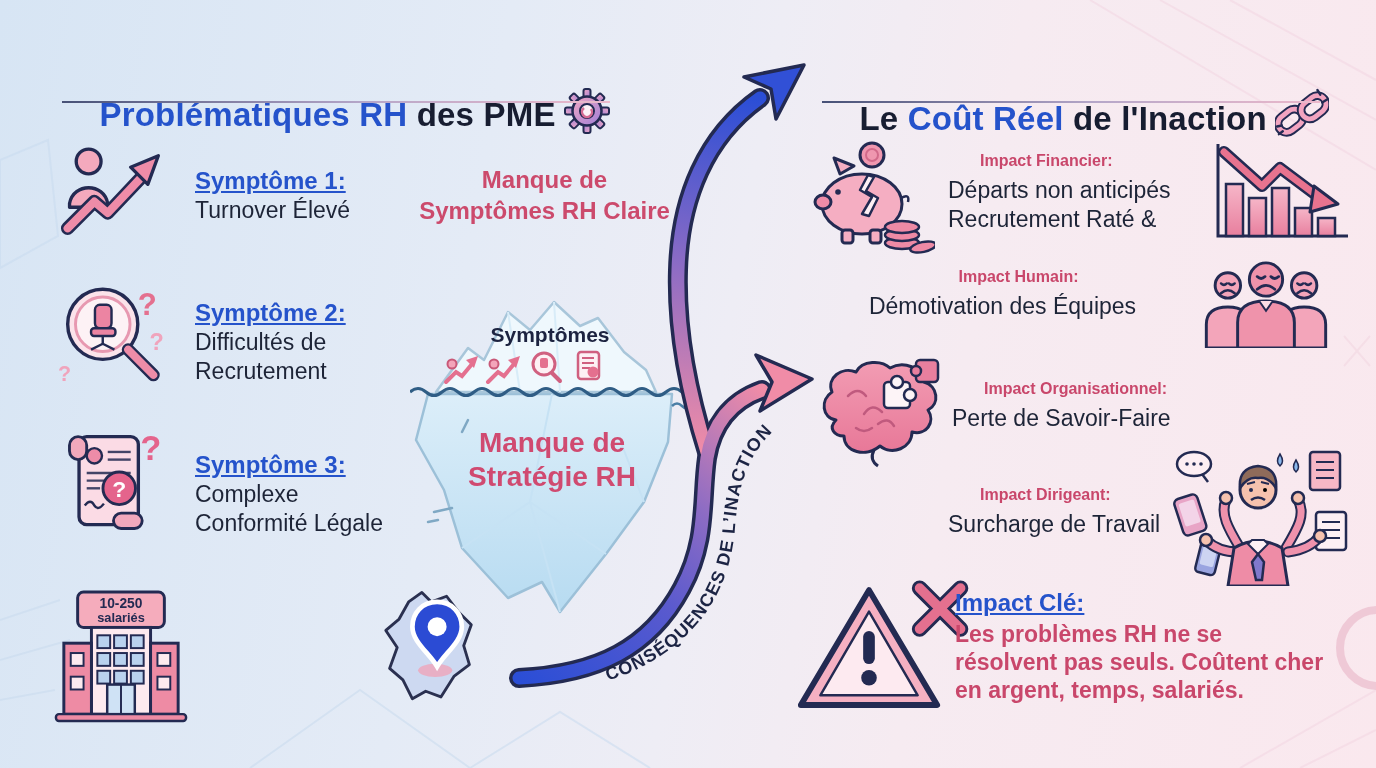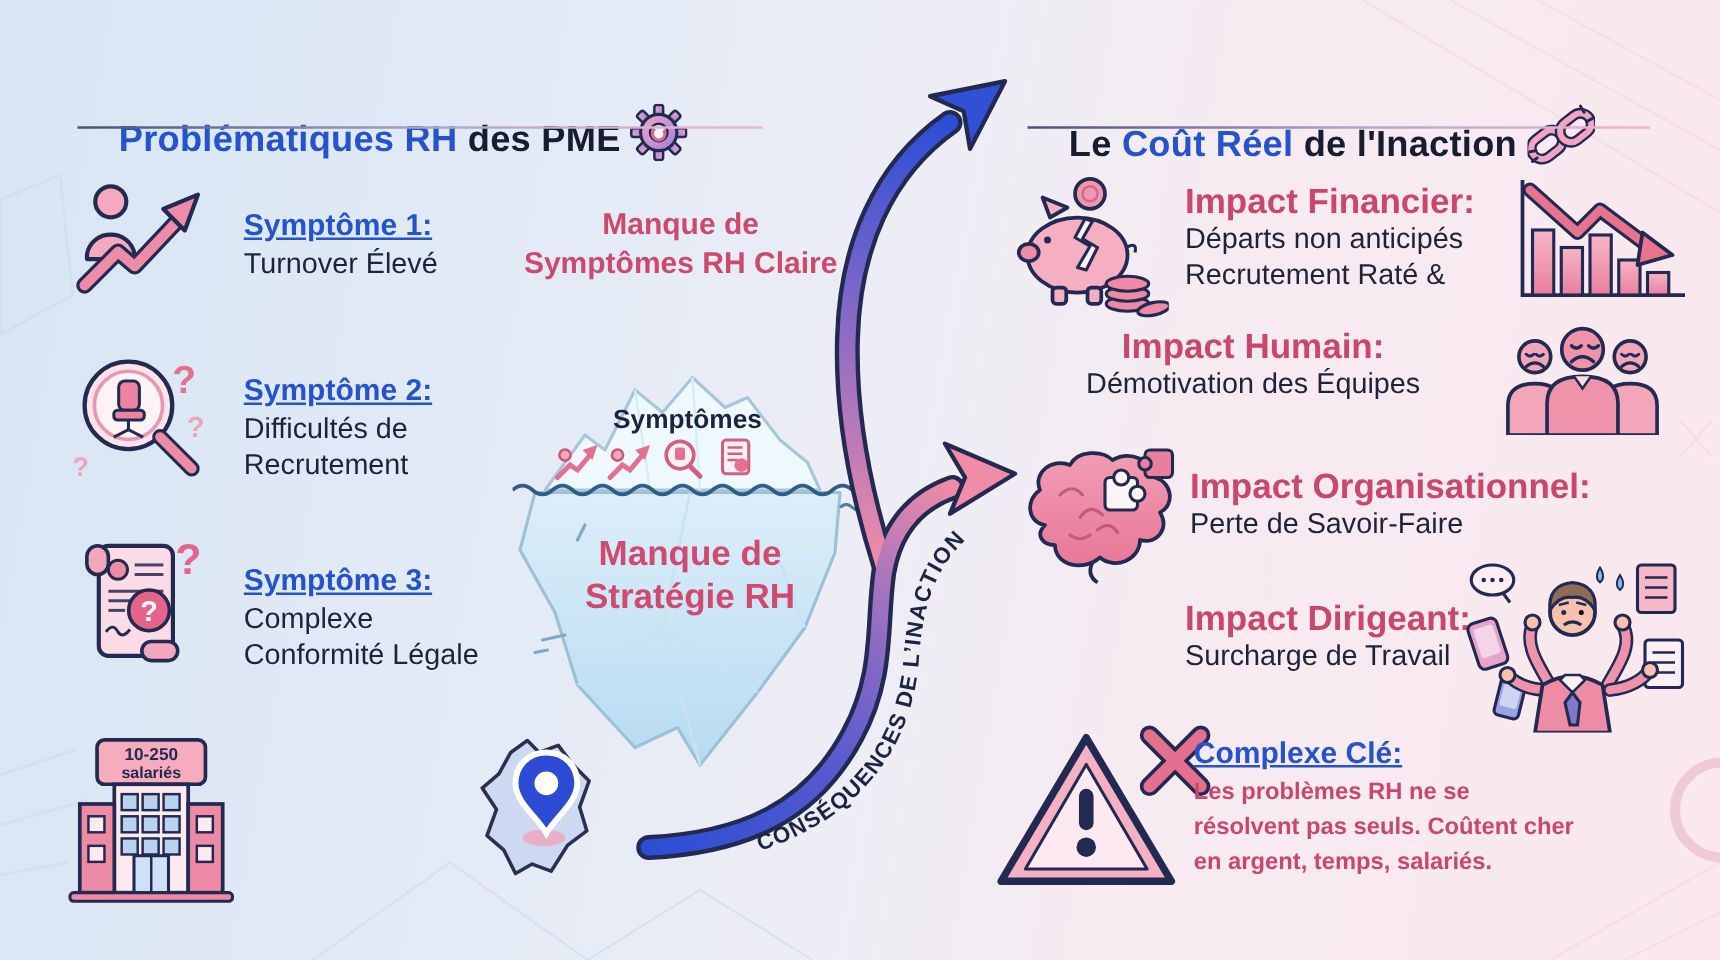--- a/index.html
+++ b/index.html
@@ -2,29 +2,29 @@
 <html><head>
 <meta charset="utf-8">
 <style>
   html,body{margin:0;padding:0;background:#ccd6e4;}
   .canvas{
     position:relative;width:1376px;height:768px;overflow:hidden;
     font-family:"Liberation Sans",sans-serif;
     background:linear-gradient(100deg,#d7e5f4 0%,#e4ebf6 34%,#eeedf5 52%,#f6ebf1 68%,#fae8ee 100%);
   }
   .abs{position:absolute;}
-  .title{font-size:29px;font-weight:800;color:#171d31;white-space:pre;letter-spacing:.2px;}
+  .title{font-size:33px;font-weight:800;color:#171d31;white-space:pre;letter-spacing:.2px;}
   .title .hl{color:#2553cb;}
   .title svg{vertical-align:-8px;margin-left:8px;}
   .rule{position:absolute;height:2px;background:linear-gradient(90deg,#475177,#b6a7c9 55%,#ecb9cb);}
   .h-blue{font-size:24px;font-weight:800;color:#2553cb;line-height:30px;text-decoration:underline;}
-  .h-pink{font-size:28px;font-weight:800;color:#c9476b;line-height:30px;}
+  .h-pink{font-size:16px;font-weight:800;color:#c9476b;line-height:30px;margin-left:32px;}
   .body-t{font-size:23px;font-weight:400;color:#1d2437;line-height:29px;}
   .bold-t{font-weight:700;}
-  .msg-t{font-size:19px;font-weight:700;color:#c9476b;line-height:28px;}
+  .msg-t{font-size:23px;font-weight:700;color:#c9476b;line-height:28px;}
   .center-txt{text-align:center;}
   .right-txt{text-align:center;}
   .cause-line{font-size:24px;font-weight:800;color:#cc4a6c;line-height:31px;}
   svg{display:block;}
   .noevt{pointer-events:none;}
 </style>
 </head>
 <body>
 
 <div class="canvas">
@@ -411,19 +411,19 @@
       <circle cx="76" cy="100" r="8" fill="#232a52"></circle>
     </g>
     <g stroke-linecap="round">
       <line x1="128" y1="8" x2="170" y2="50" stroke="#232a52" stroke-width="16"></line>
       <line x1="170" y1="8" x2="128" y2="50" stroke="#232a52" stroke-width="16"></line>
       <line x1="128" y1="8" x2="170" y2="50" stroke="#e4708f" stroke-width="10"></line>
       <line x1="170" y1="8" x2="128" y2="50" stroke="#e4708f" stroke-width="10"></line>
     </g>
   </svg>
   <div class="abs" style="left:955px;top:588px">
-    <div class="h-blue" style="margin-bottom:2px">Complexe Clé:</div>
+    <div class="h-blue" style="margin-bottom:2px">Impact Clé:</div>
     <div class="msg-t">Les problèmes RH ne se</div>
     <div class="msg-t">résolvent pas seuls. Coûtent cher</div>
     <div class="msg-t">en argent, temps, salariés.</div>
   </div>
 
 </div>
 
 </body></html>

